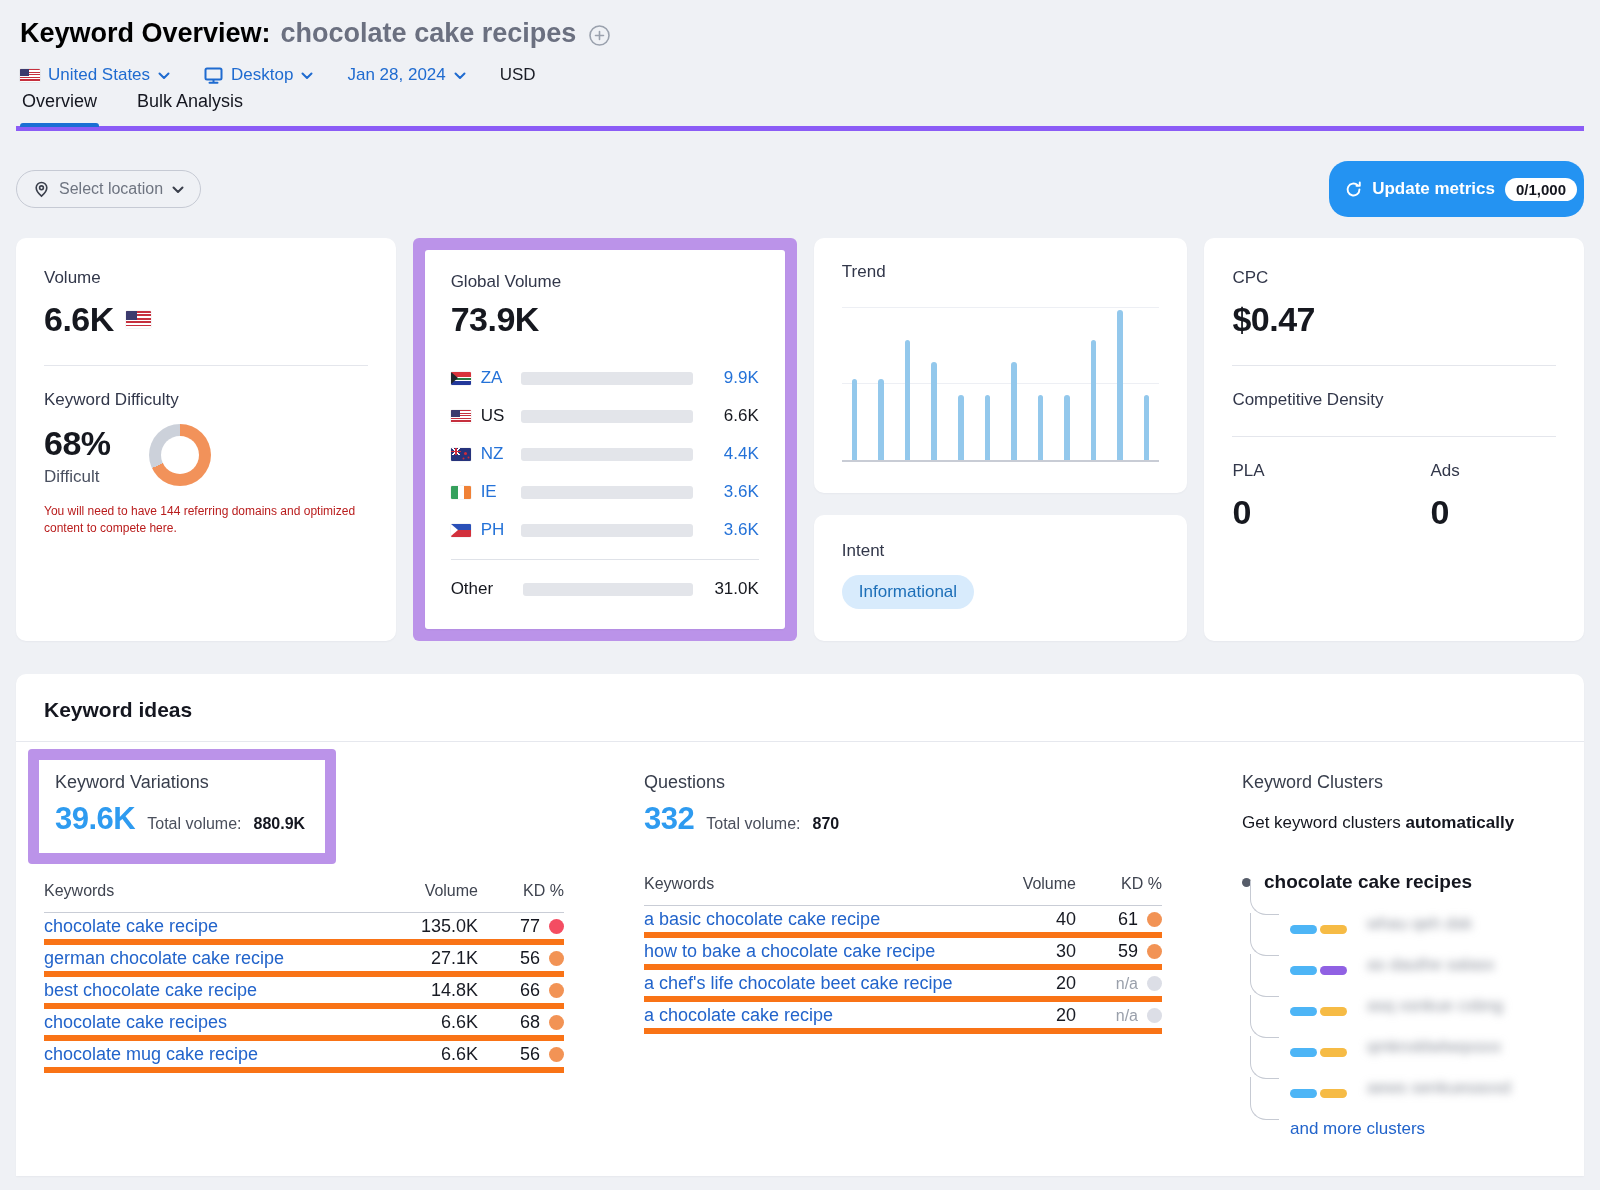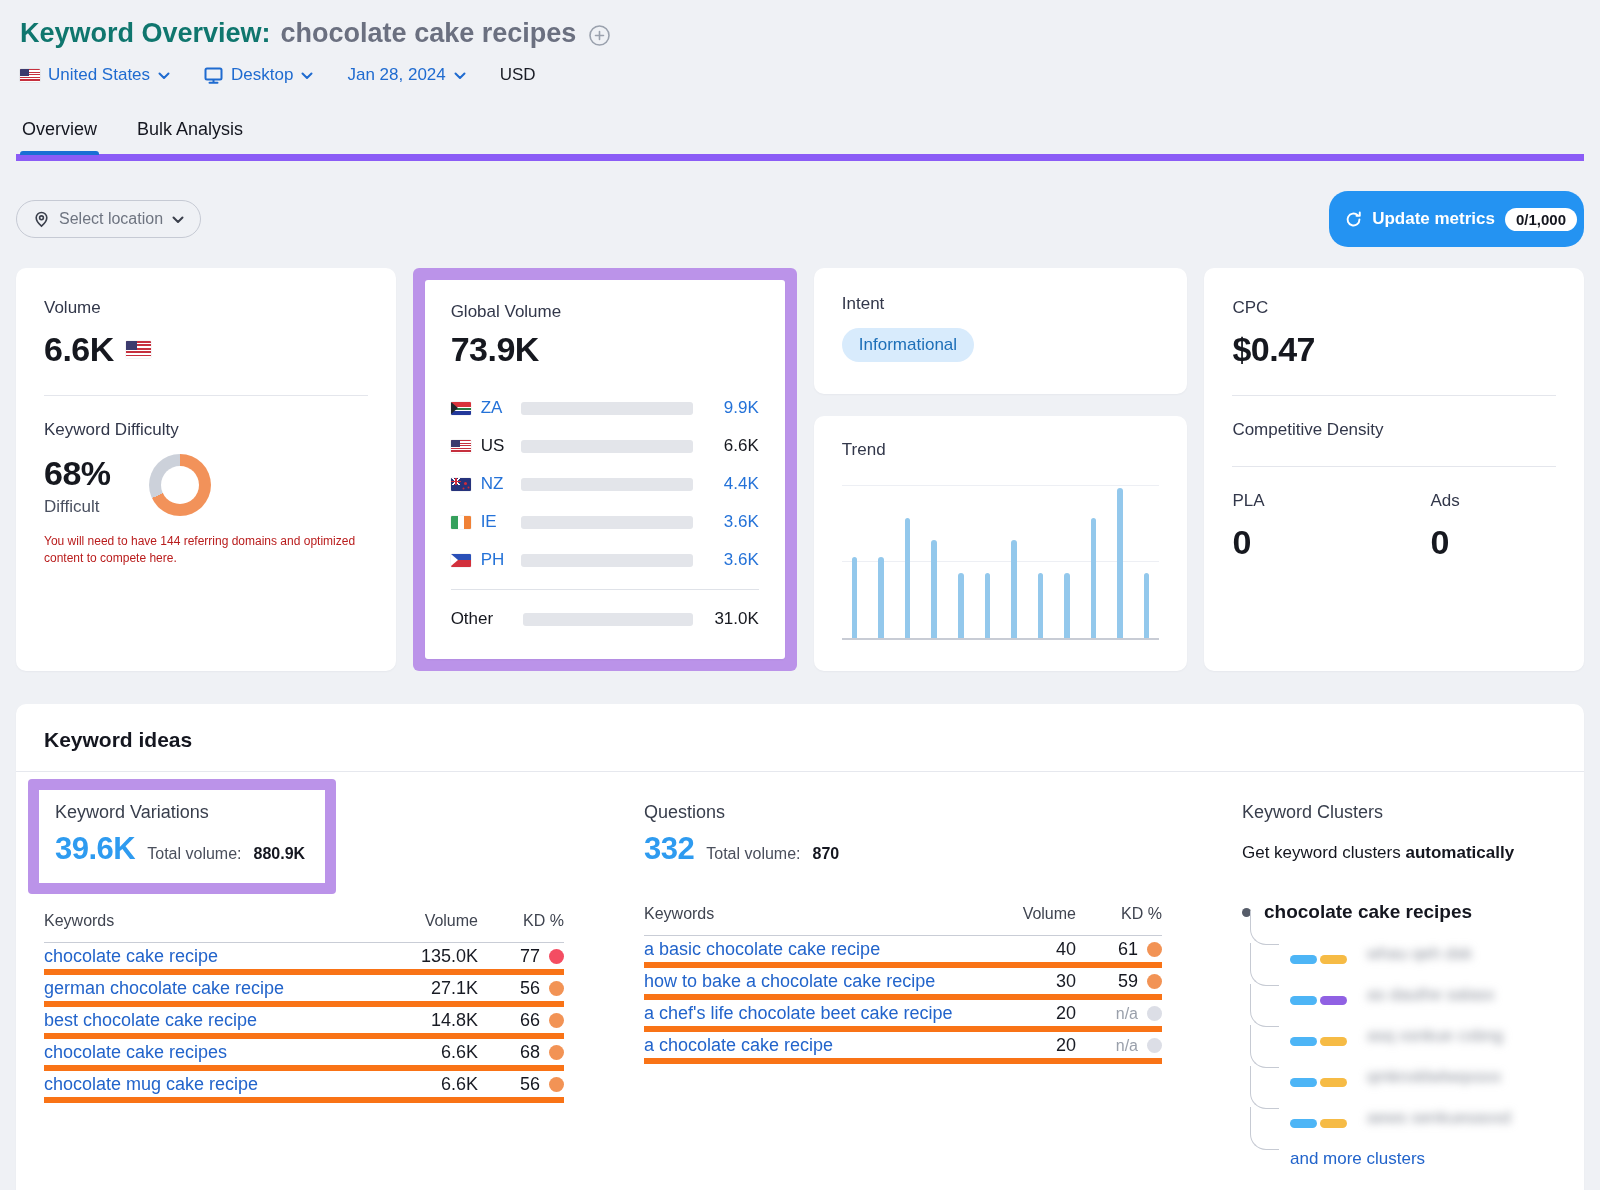--- a/index.html
+++ b/index.html
@@ -5,30 +5,30 @@
   * { margin:0; padding:0; box-sizing:border-box; }
   html,body { width:1600px; height:1190px; overflow:hidden; }
   body {
     font-family:"Liberation Sans","DejaVu Sans",sans-serif;
     background:#eff1f5; color:#181b24;
   }
   .page { padding:0 16px; position:relative; width:1600px; height:1190px; }
 
   
   .title-row { display:flex; align-items:center; gap:10px; padding:18px 4px 0; }
-  .title-main { font-size:27px; font-weight:700; color:#0f766e; }
+  .title-main { font-size:27px; font-weight:700; color:#000000; }
   .title-kw { font-size:27px; font-weight:700; color:#6b7080; }
   .plus-circle { display:inline-flex; margin-left:2px; margin-top:3px; }
 
   .filter-row { display:flex; align-items:center; gap:34px; padding:16px 4px 0; font-size:17px; }
   .filter-item { display:flex; align-items:center; gap:8px; color:#1f6bd0; cursor:pointer; }
   .filter-item .chev { margin-top:2px; }
   .currency { color:#1a1d26; }
 
-  .tabs-row { display:flex; gap:36px; margin-top:28px; border-bottom:7px solid #8b5cf6; padding:0 4px; }
+  .tabs-row { display:flex; gap:36px; border-bottom:5px solid #8b5cf6; padding:0 4px; }
   .tab { font-size:18px; padding:6px 2px 14px; position:relative; color:#14161f; cursor:pointer; }
   .tab.active { font-weight:400; }
   .tab.active::after { content:""; position:absolute; left:0; right:0; bottom:-1px; height:4px; border-radius:3px 3px 0 0; background:#1a6fd4; }
 
   
   .toolbar { display:flex; justify-content:space-between; align-items:center; margin-top:30px; }
   .select-location { display:flex; align-items:center; gap:9px; height:38px; padding:0 16px; border:1px solid #c6cad4; border-radius:19px; background:transparent; font-size:16px; color:#6e7480; cursor:pointer; }
   .select-location .chev { color:#3a3f4b; margin-top:2px; }
   .update-metrics { display:flex; align-items:center; gap:10px; height:56px; padding:0 7px 0 16px; border:none; border-radius:19px; background:#2493f2; color:#fff; font-size:17px; font-weight:600; cursor:pointer; }
   .um-badge { background:#fff; color:#14161f; font-size:15px; font-weight:700; border-radius:13px; padding:3px 11px; }
@@ -288,24 +288,20 @@
           <div class="gv-row">
             <span class="gv-other-label">Other</span>
             <span class="gv-track"><span class="gv-fill" style="width: 42%;"></span></span>
             <span class="gv-val dark">31.0K</span>
           </div>
         </div>
       </div>
     </div>
 
     <div class="mid-col">
-      <div class="card card-intent">
-        <div class="card-label">Intent</div>
-        <span class="intent-pill">Informational</span>
-      </div>
       <div class="card card-trend">
         <div class="card-label">Trend</div>
         <div class="trend-chart">
           <div class="gridline" style="bottom:96%"></div>
           <div class="gridline" style="bottom:48%"></div>
           <div class="trend-bars">
             <div class="tbar" style="height: 51%;"></div>
             <div class="tbar" style="height: 51%;"></div>
             <div class="tbar" style="height: 76%;"></div>
             <div class="tbar" style="height: 62%;"></div>
@@ -313,20 +309,24 @@
             <div class="tbar" style="height: 41%;"></div>
             <div class="tbar" style="height: 62%;"></div>
             <div class="tbar" style="height: 41%;"></div>
             <div class="tbar" style="height: 41%;"></div>
             <div class="tbar" style="height: 76%;"></div>
             <div class="tbar" style="height: 95%;"></div>
             <div class="tbar" style="height: 41%;"></div>
           </div>
         </div>
       </div>
+      <div class="card card-intent">
+        <div class="card-label">Intent</div>
+        <span class="intent-pill">Informational</span>
+      </div>
     </div>
 
     <div class="card card-cpc">
       <div class="card-label">CPC</div>
       <div class="metric-big" style="margin-top:12px">$0.47</div>
       <hr class="card-divider">
       <div class="card-label">Competitive Density</div>
       <hr class="card-divider">
       <div class="pla-row">
         <div class="pla-block">

